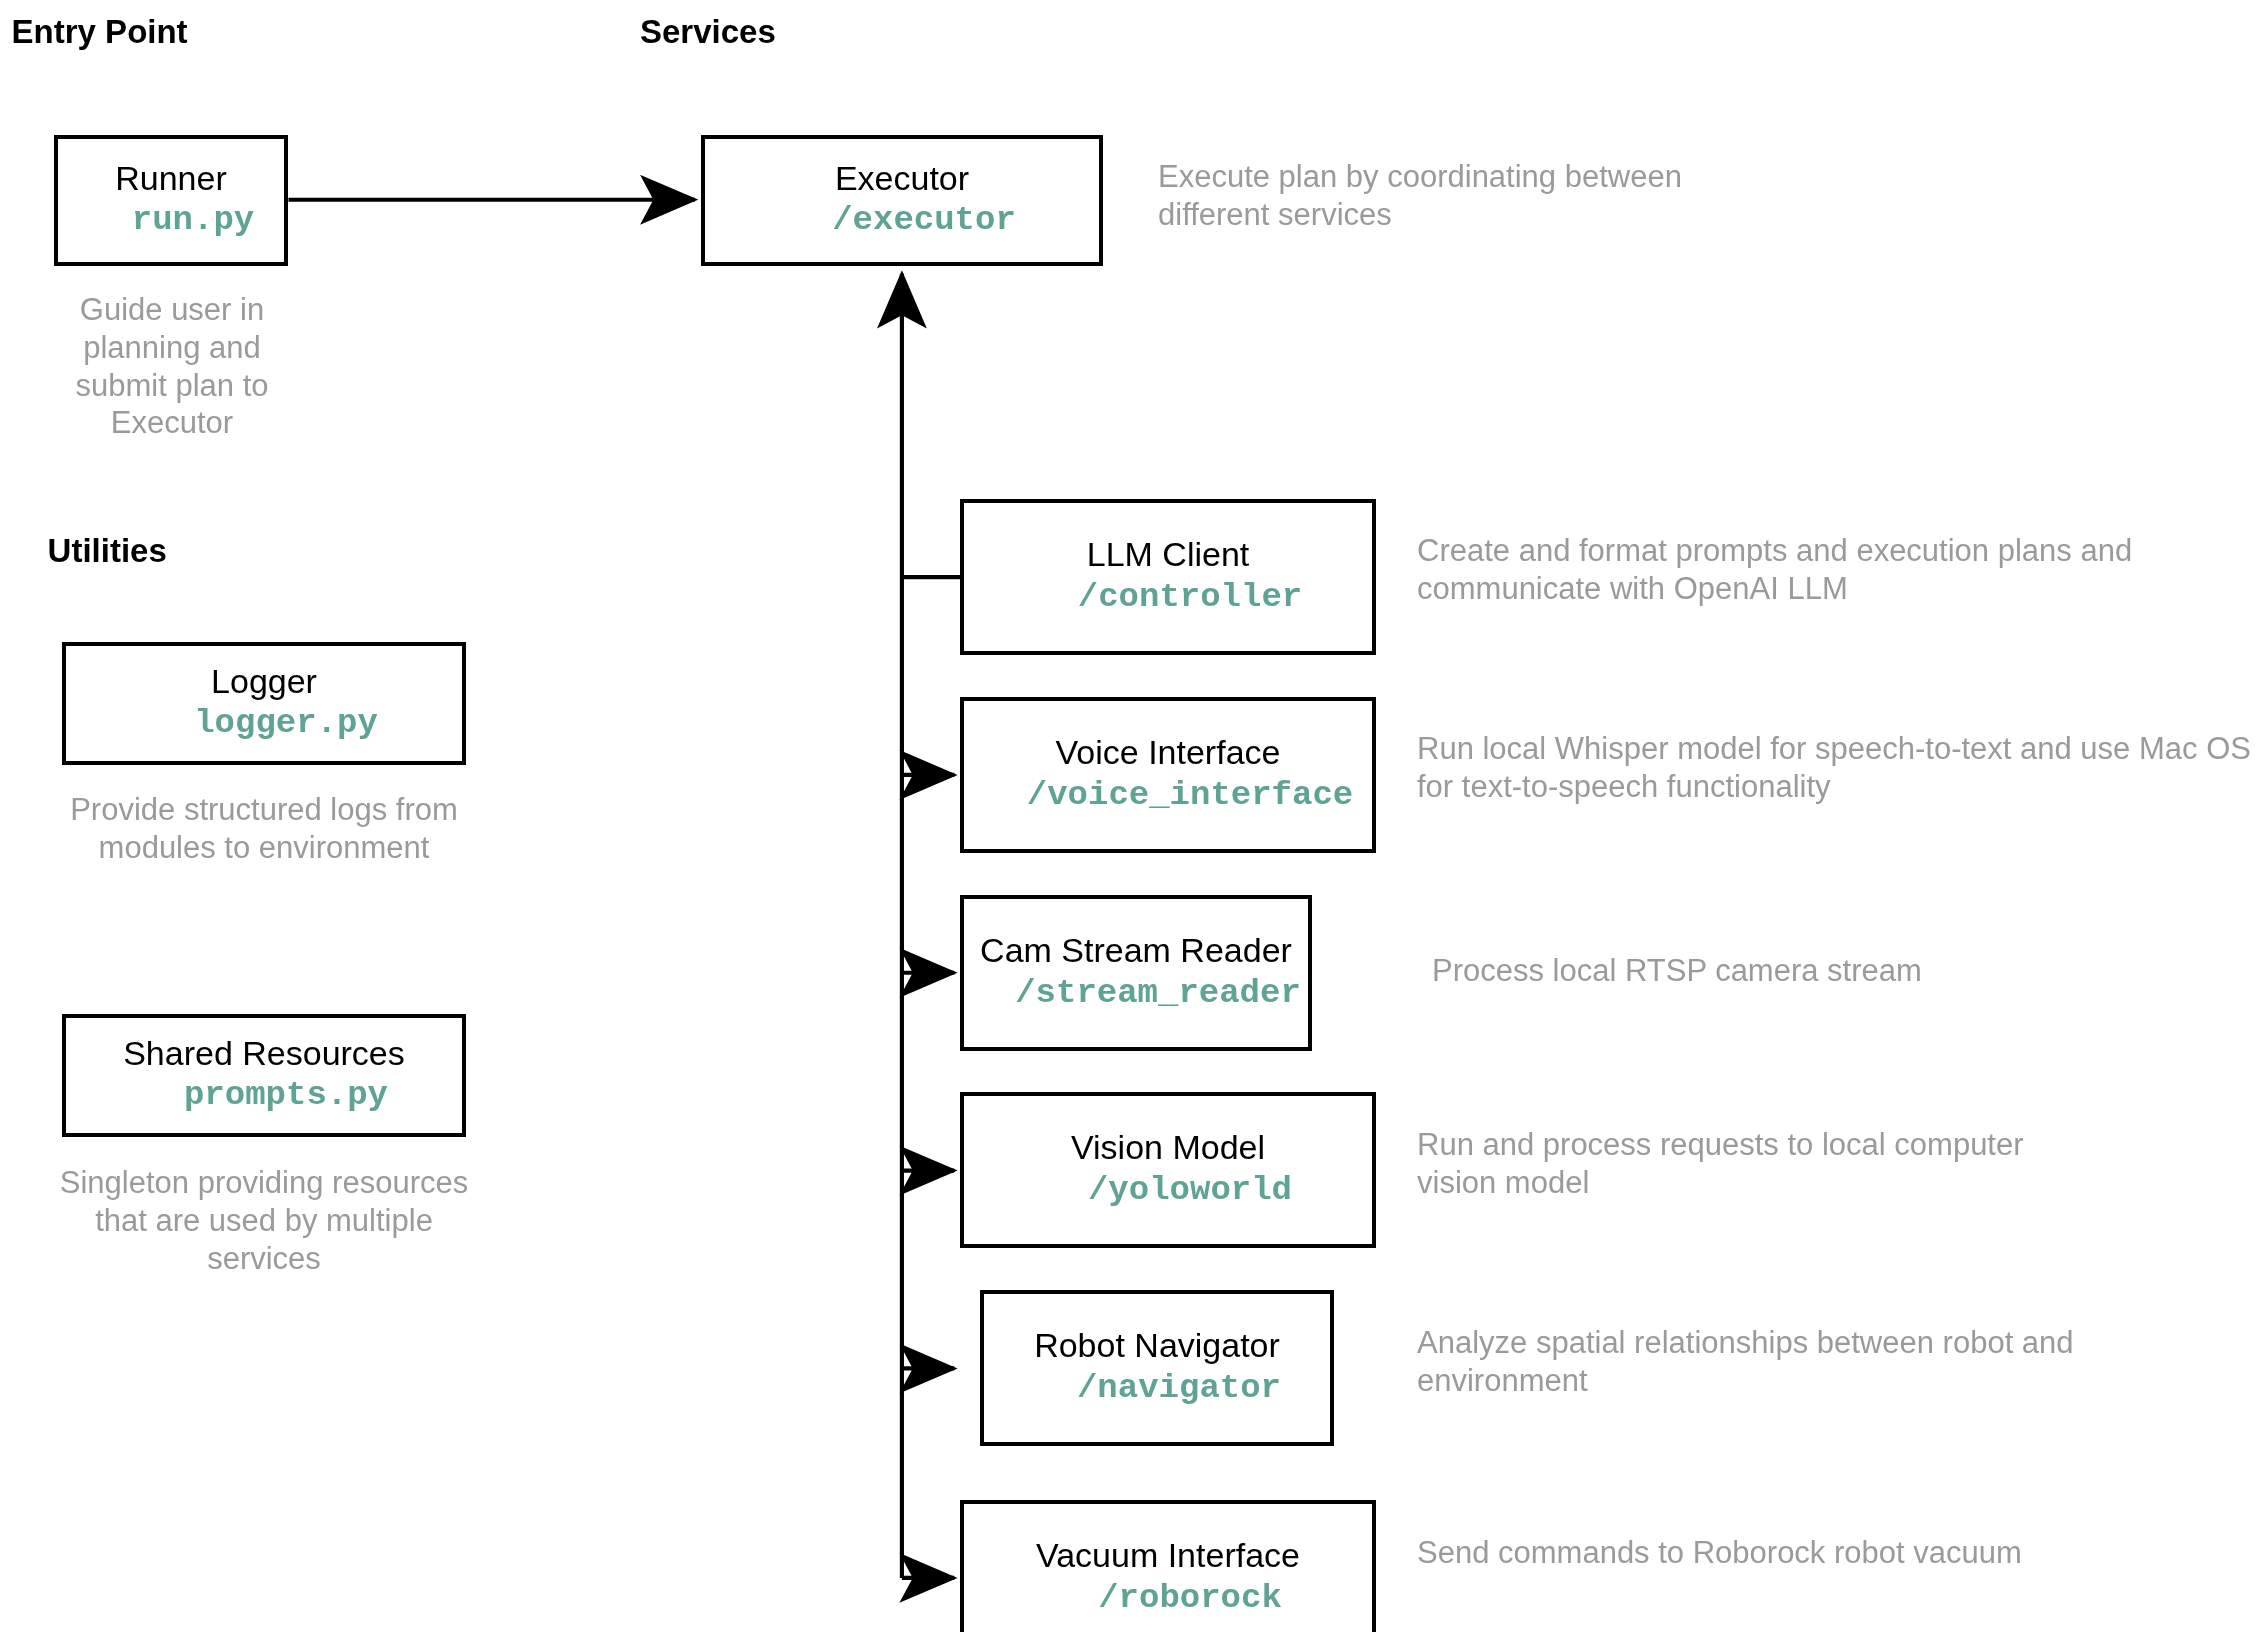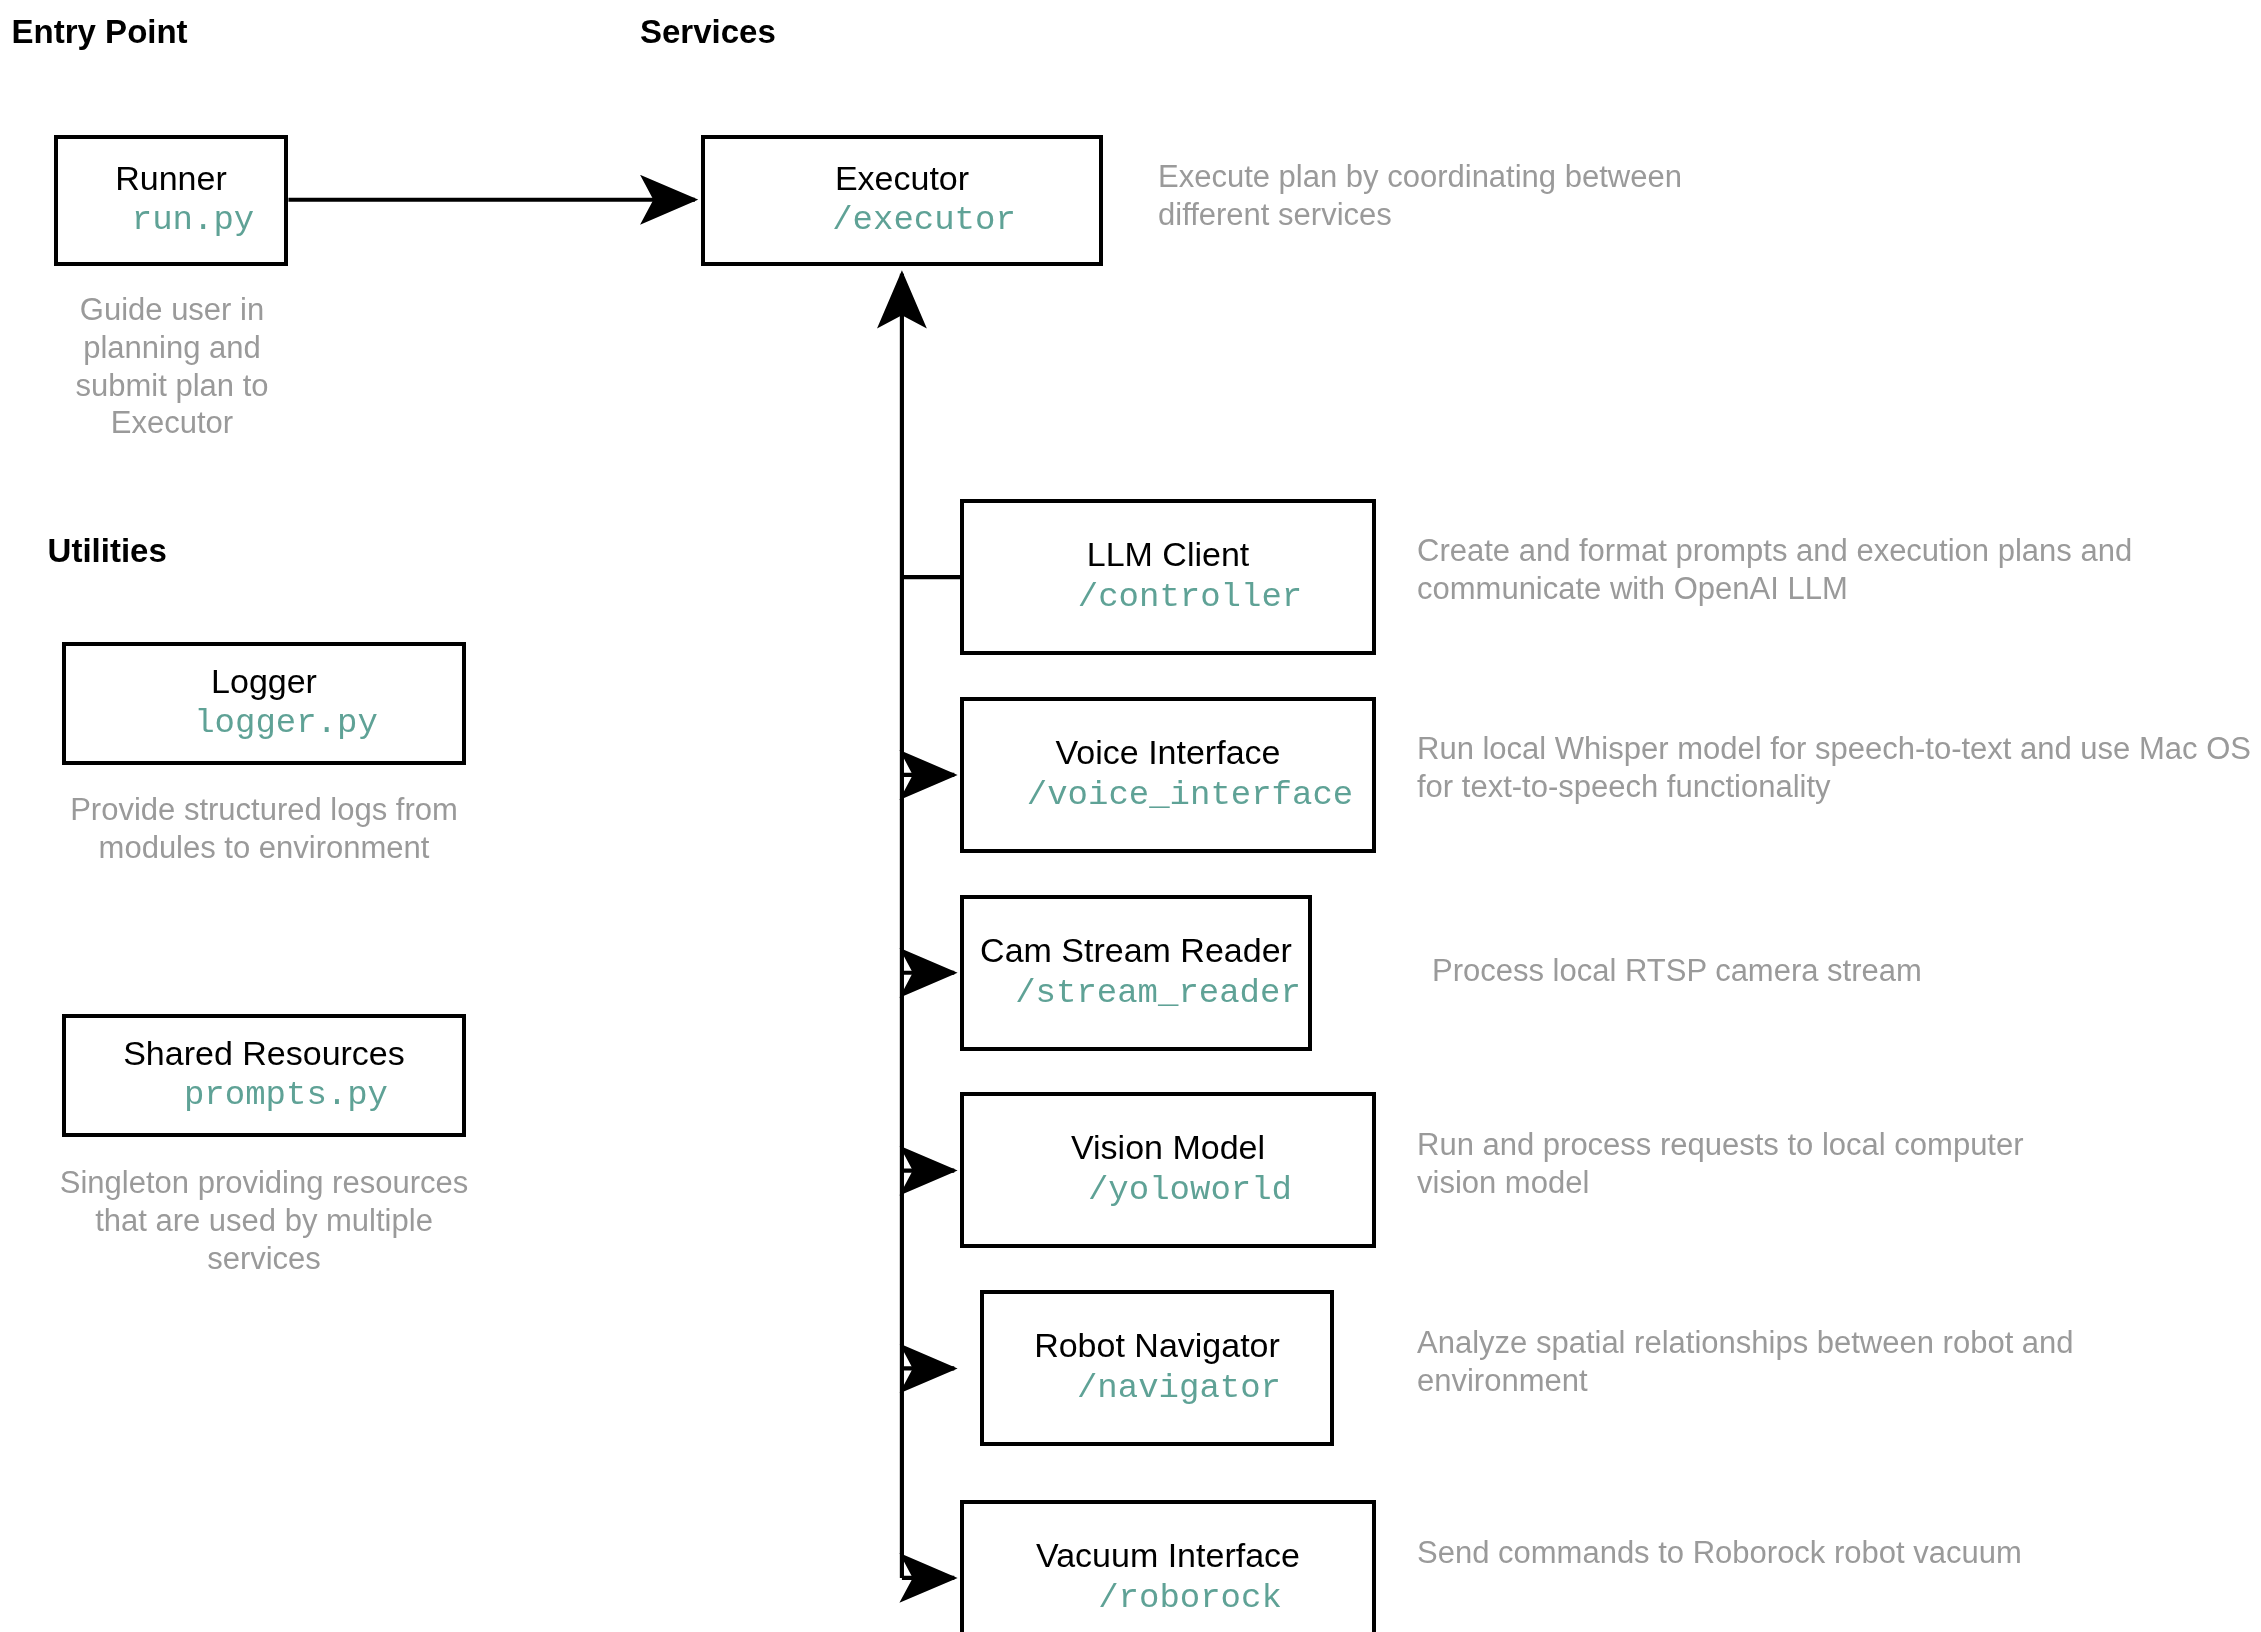--- a/index.html
+++ b/index.html
@@ -49,21 +49,21 @@
   .node-title {
     font-family: "Liberation Sans", sans-serif;
     font-size: 34px;
     color: #000000;
     line-height: 1.05;
     white-space: nowrap;
     text-align: center;
   }
   .node-path {
     font-family: "Liberation Mono", monospace;
-    font-weight: normal;
+    font-weight: bold;
     font-size: 34px;
     color: #5fa296;
     line-height: 1.15;
     white-space: nowrap;
     text-align: center;
     margin-top: 5px;
     margin-left: 44px;
   }
   .caption {
     position: absolute;

